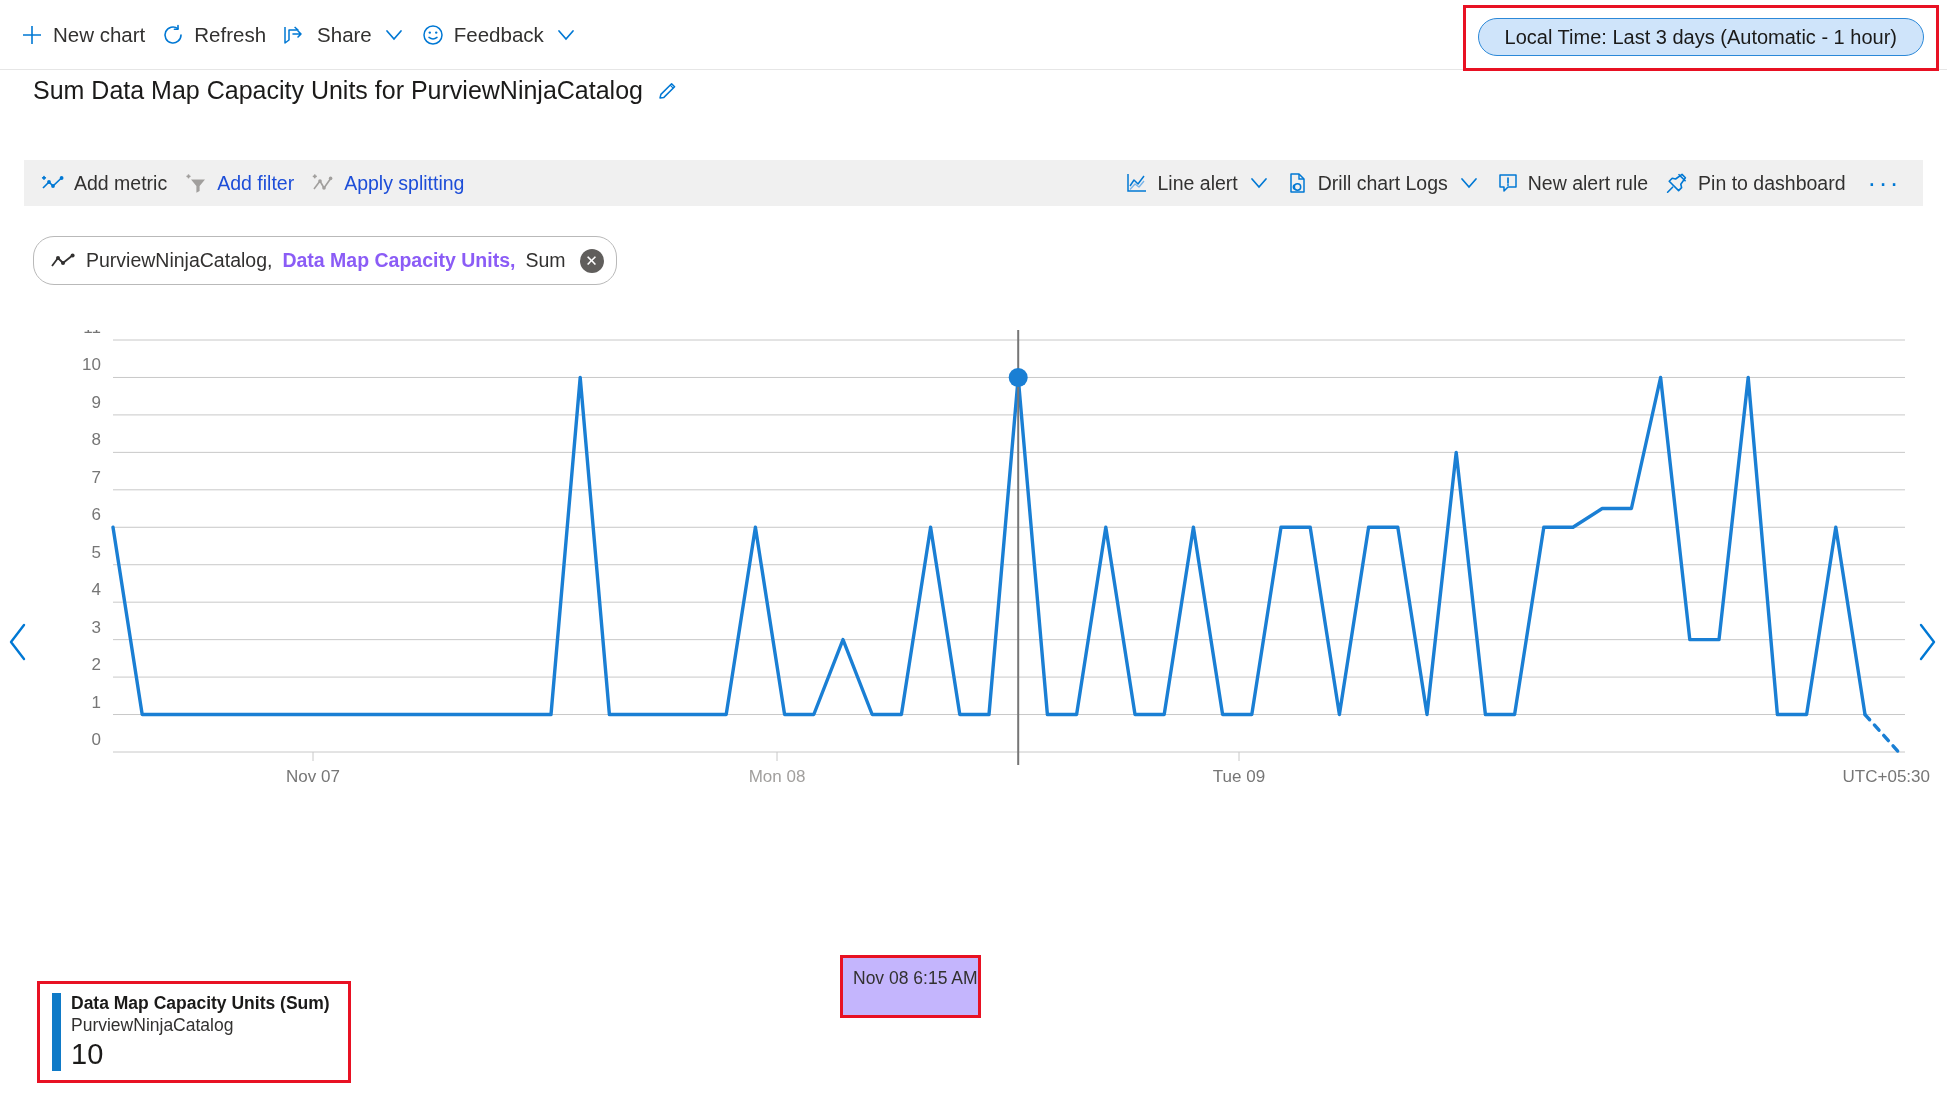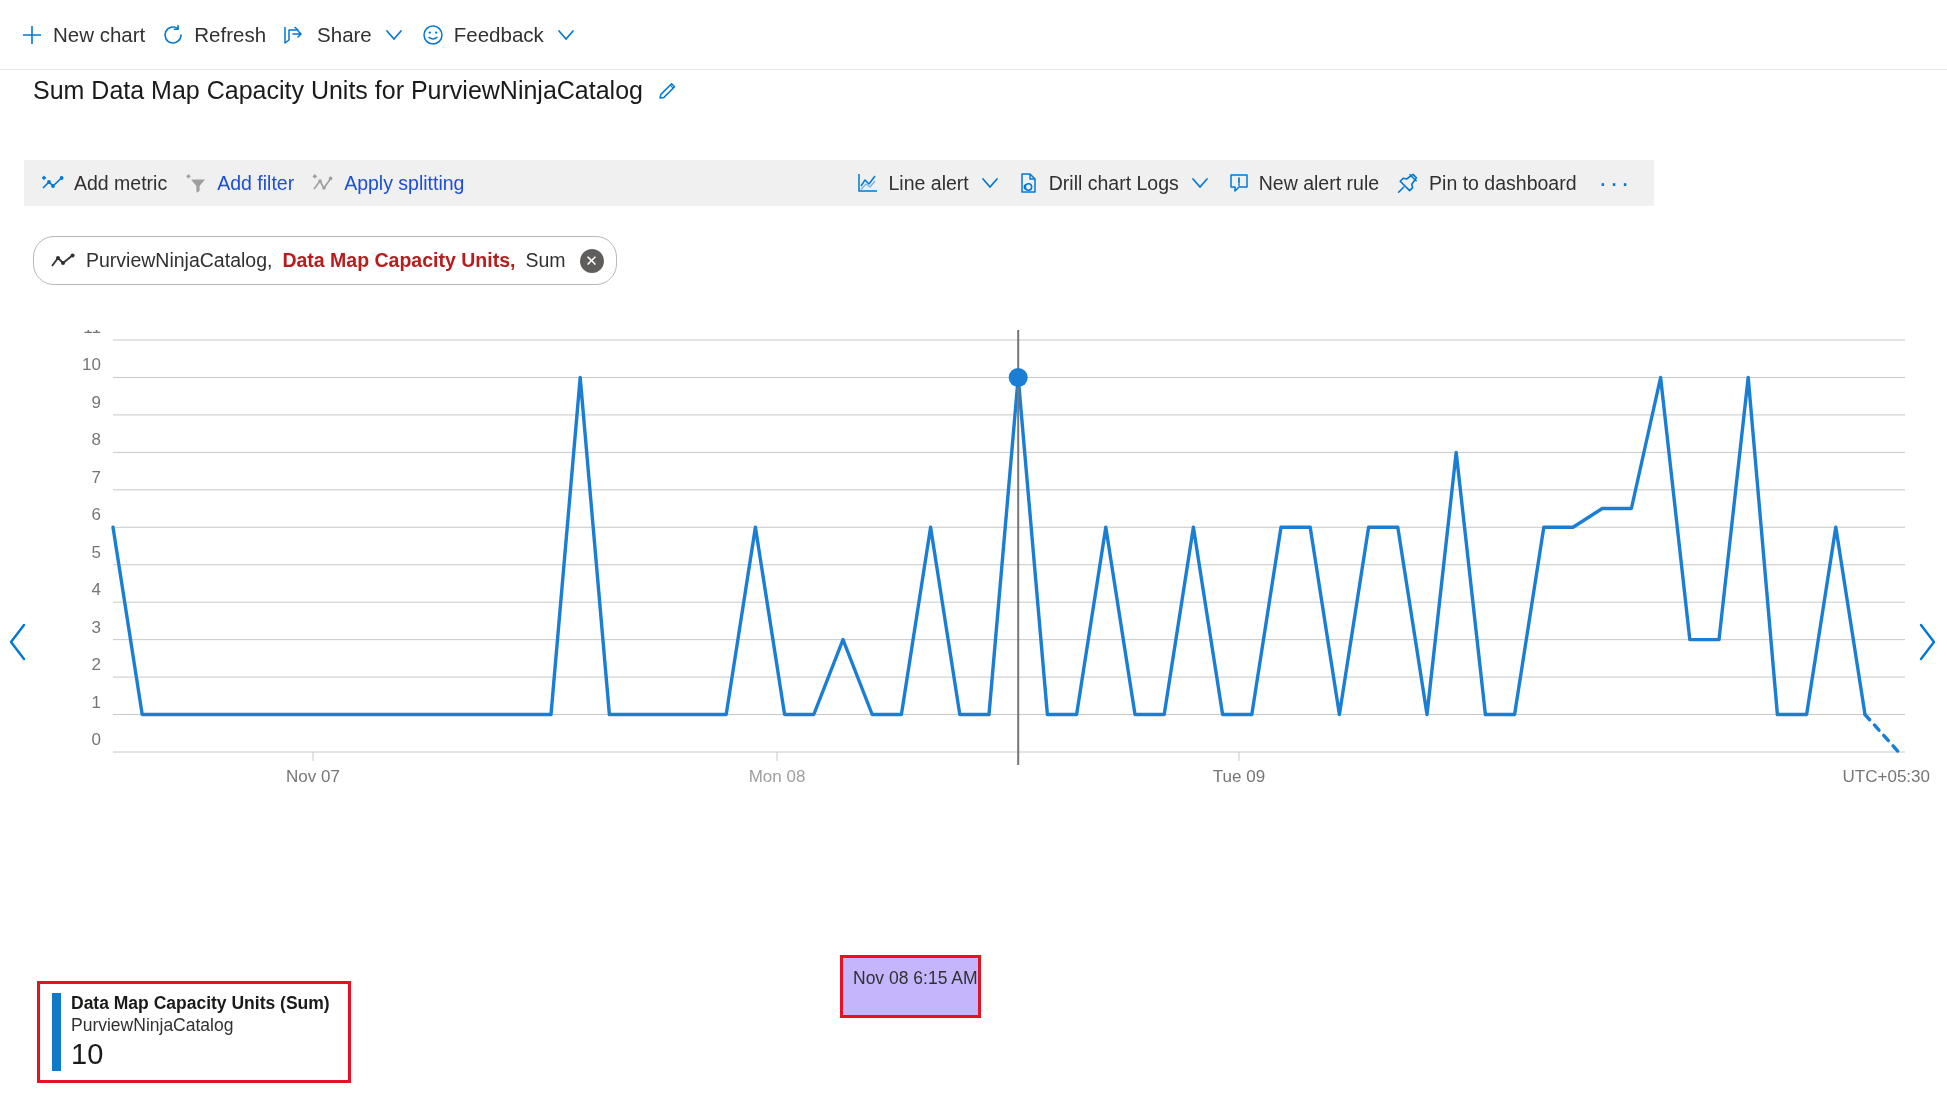--- a/index.html
+++ b/index.html
@@ -40,42 +40,42 @@
 
   
   .charttitle {
     position: absolute; left: 33px; top: 76px;
     display: flex; align-items: center; gap: 12px;
   }
   .charttitle .t { font-size: 25px; color: #1b1a19; }
 
   
   .metricbar {
-    position: absolute; left: 24px; top: 160px; width: 1630px; height: 46px;
+    position: absolute; left: 24px; top: 160px; width: 1899px; height: 46px;
     background: #f0f0f0; display: flex; align-items: center; padding: 0 12px;
   }
   .mb-item {
     display: flex; align-items: center; gap: 8px;
     padding: 4px 12px 4px 4px; cursor: pointer; white-space: nowrap;
   }
   .mb-item .label { font-size: 19.5px; color: #323130; }
   .mb-item.disabled { cursor: default; }
   .mb-item.disabled .label { color: #1d4ed8; }
   .mb-spacer { flex: 1 1 auto; }
   .ellipsis { color:#0078d4; font-size: 26px; letter-spacing: 2.5px; padding: 0 10px; cursor:pointer; line-height: 1;}
 
   
   .chip {
     position: absolute; left: 33px; top: 236px; height: 49px;
     display: inline-flex; align-items: center; gap: 10px;
     border: 1px solid #b9b9b9; border-radius: 21px; background: #fff;
     padding: 0 12px 0 16px; cursor: pointer; white-space: nowrap;
   }
   .chip .txt { font-size: 19.5px; color: #323130; }
-  .chip .txt b { font-weight: 700; color: #b91c1c; }
+  .chip .txt b { font-weight: 700; color: #8b5cf6; }
   .chip-close {
     width: 24px; height: 24px; border-radius: 50%; background: #605e5c;
     color: #fff; font-size: 15px; display: inline-flex; align-items: center;
     justify-content: center; cursor: pointer; margin-left: 4px;
   }
   .nav-arrow {
     position: absolute; top: 620px; color: #0078d4; font-size: 34px;
     cursor: pointer; user-select: none; line-height: 1;
   }
   .nav-left { left: 4px; }
@@ -162,20 +162,23 @@
       </span>
       <span class="label">Feedback</span>
       <span class="chev">
         <svg width="22" height="22" viewBox="0 0 22 22">
             <path d="M4 7 L11 15 L18 7" stroke="#0078d4" stroke-width="1.7" fill="none" stroke-linecap="round"></path>
           </svg>
       </span>
     </div>
   </div>
 
+  <div class="timepicker-wrap">
+    <div class="timepicker">Local Time: Last 3 days (Automatic - 1 hour)</div>
+  </div>
 
   <div class="charttitle">
     <span class="t">Sum Data Map Capacity Units for PurviewNinjaCatalog</span>
     <span>
       <svg width="26" height="26" viewBox="0 0 26 26">
         <path d="M5 20 L5.9 16.4 L16.6 5.7 L19.6 8.7 L8.9 19.4 Z" stroke="#0078d4" stroke-width="1.5" fill="none" stroke-linejoin="round"></path>
         <path d="M15.2 7.1 L18.2 10.1" stroke="#0078d4" stroke-width="1.3" fill="none"></path>
       </svg>
     </span>
   </div>

